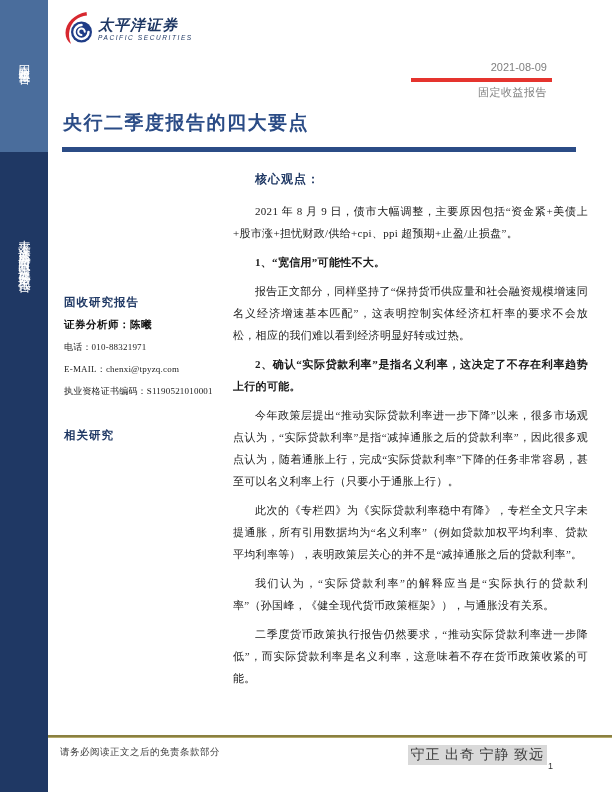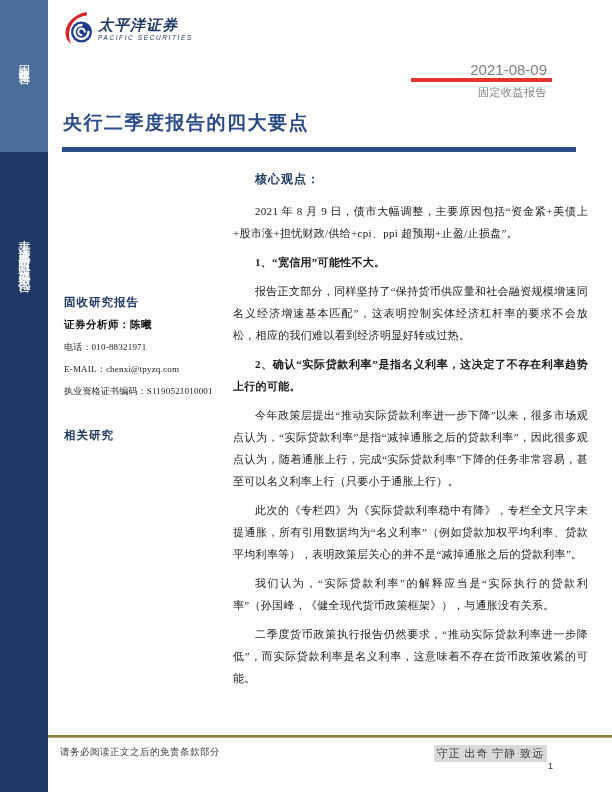--- a/index.html
+++ b/index.html
@@ -27,21 +27,21 @@
   
   .logo { position:absolute; left:63px; top:11px; display:flex;font-style:italic; }
   .logo svg { width:31px; height:34px; }
   .logo-text { margin-left:4px; padding-top:5px; }
   .logo-cn { font-size:15px; font-weight:bold; color:var(--navy); letter-spacing:1px; line-height:17px; font-family:"Liberation Sans","DejaVu Sans",sans-serif; }
   .logo-en { font-size:6.5px; color:var(--navy); letter-spacing:1.6px; line-height:9px; font-family:"Liberation Sans","DejaVu Sans",sans-serif; }
   
   .hdr-date {
     position:absolute; right:65px; top:61px; width:160px; text-align:right;
     font-family:"Liberation Sans","DejaVu Sans",sans-serif;
-    font-size:15px; color:var(--text-gray);
+    font-size:11px; color:var(--text-gray);
   }
   .hdr-redline { position:absolute; left:411px; top:78px; width:141px; height:4px; background:var(--accent-red); }
   .hdr-doctype {
     position:absolute; right:65px; top:85px; width:160px; text-align:right;
     font-family:"Liberation Sans","DejaVu Sans",sans-serif;
     font-size:11px; color:var(--text-gray); letter-spacing:0.5px;
   }
   
   .report-title {
     position:absolute; left:63px; top:110px; width:480px;
@@ -67,21 +67,21 @@
   }
   .report-body p.heading { font-weight:bold; }
   
   .footer-line {
     position:absolute; left:48px; right:0; top:735px; height:0;
     border-top:2px solid var(--olive); border-bottom:1px solid #b5ab6d;
   }
   .footer-disclaimer { position:absolute; left:60px; top:746px; font-size:9.5px; color:#3d3d3d; letter-spacing:0.5px; }
   .footer-motto {
     position:absolute; right:65px; top:745px; background:var(--highlight);
-    font-size:11px; color:#3d3d3d; padding:1px 3px; letter-spacing:1px;
+    font-size:14px; color:#3d3d3d; padding:1px 3px; letter-spacing:1px;
   }
   .page-num { position:absolute; right:59px; top:761px; font-size:9px; color:#333; font-family:"Liberation Sans","DejaVu Sans",sans-serif; }
 </style>
 </head>
 <body>
 
 <div class="sidebar-top">
   <span class="vtext">固定收益报告</span>
 </div>
 <div class="sidebar-bottom">

